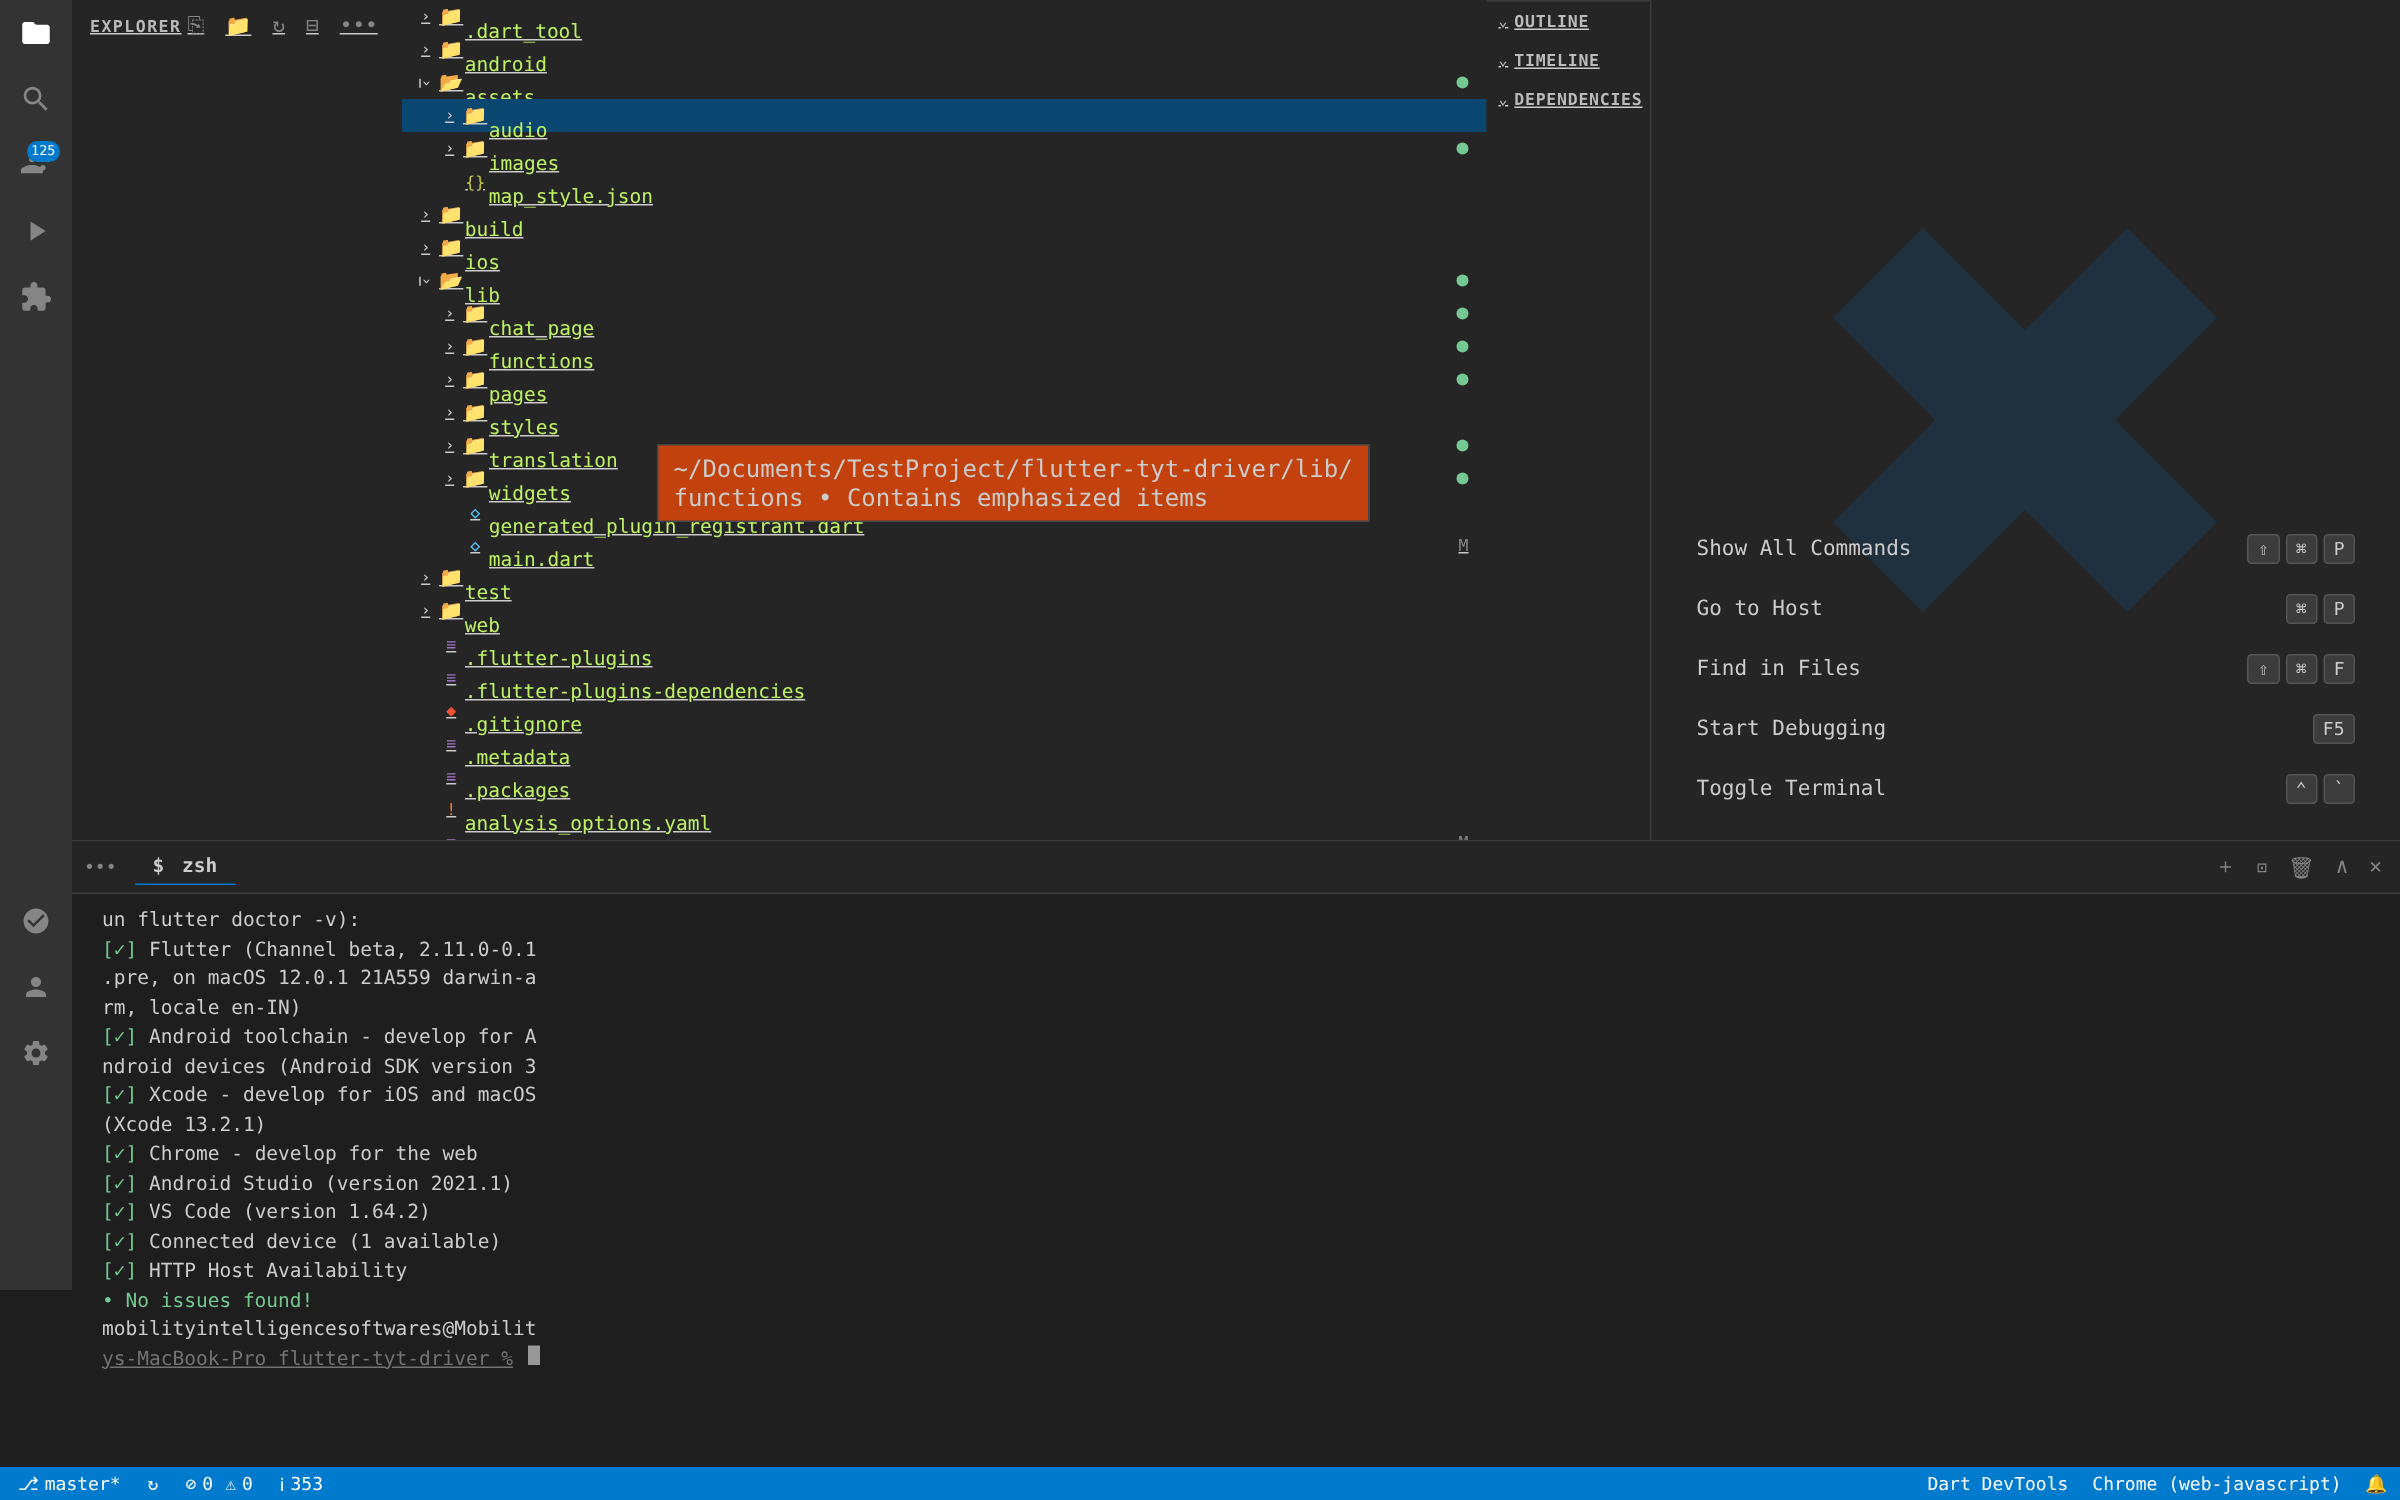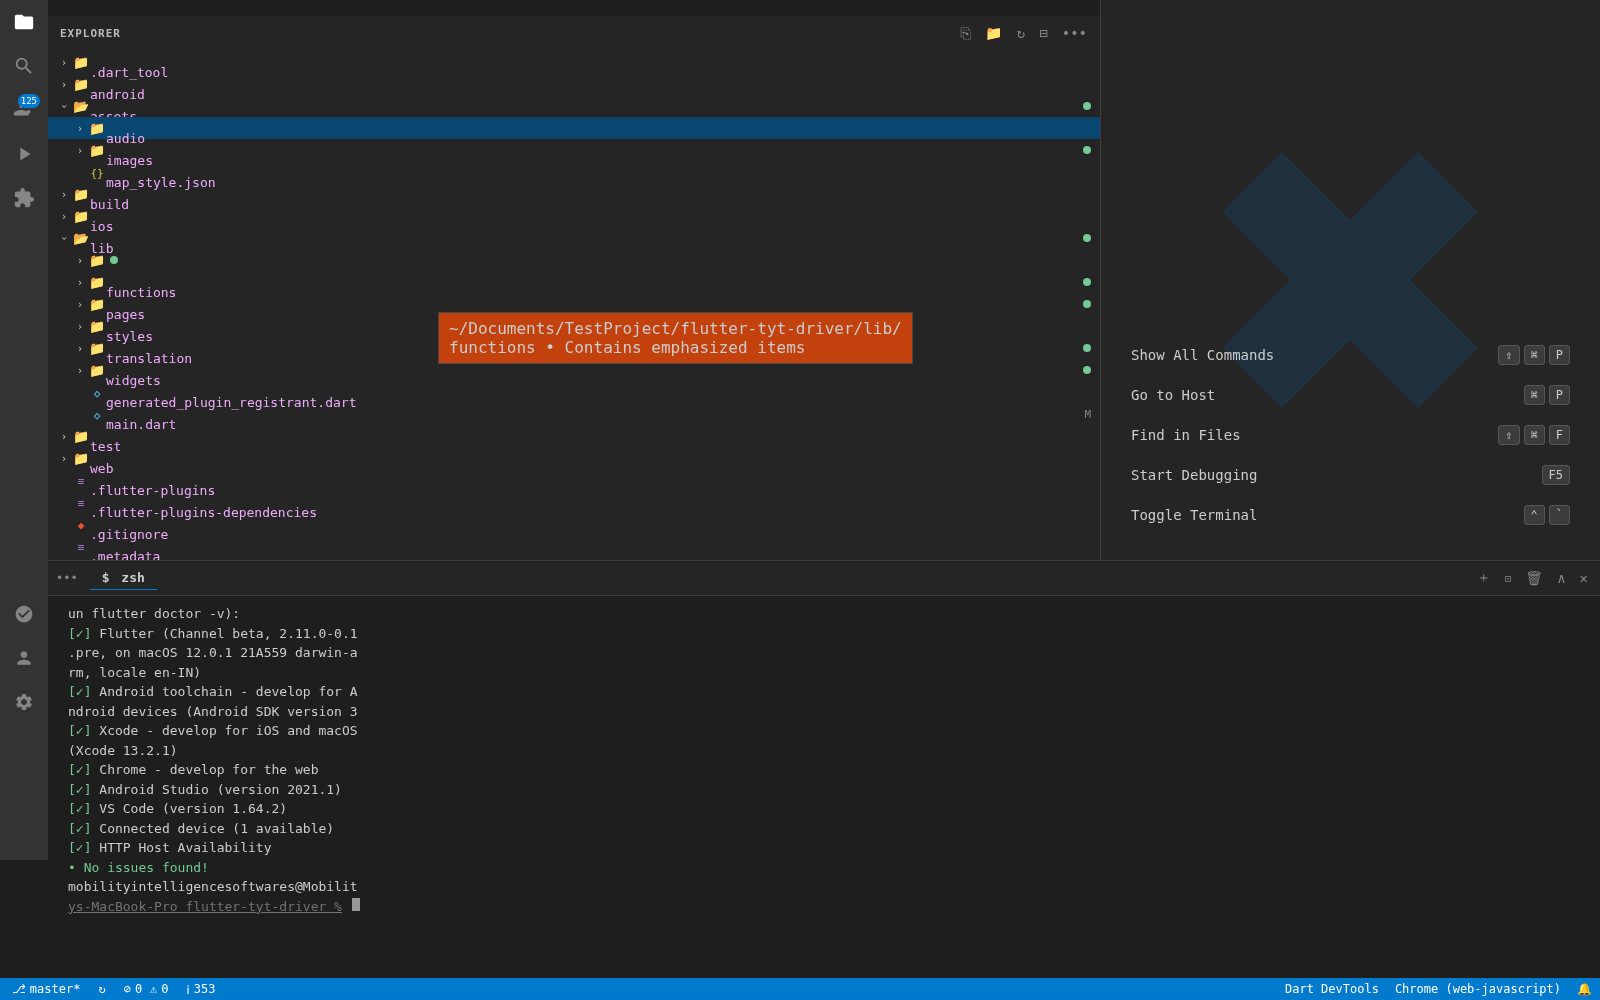--- a/index.html
+++ b/index.html
@@ -66,27 +66,28 @@
       display: flex;
       flex-direction: column;
       align-items: center;
       gap: 8px;
     }
 
     
     .sidebar {
       position: absolute;
       left: 48px;
-      top: 16px;
+      top: 0;
       width: 1055px;
       height: 860px;
       background: #252526;
       display: flex;
-      flex-direction: column;
+      flex-direction: row;
       overflow: hidden;
+      text-decoration: underline;
     }
 
     .sidebar-header {
       display: flex;
       align-items: center;
       justify-content: space-between;
       padding: 8px 12px;
       height: 35px;
       flex-shrink: 0;
     }
@@ -142,21 +143,21 @@
     .tree-item-icon {
       width: 18px;
       flex-shrink: 0;
       font-size: 13px;
       text-align: center;
     }
     .tree-item-label {
       flex: 1;
       overflow: hidden;
       text-overflow: ellipsis;
-      color: #f0abfc;
+      color: #bef264;
       margin-top: 20px;
     }
     .tree-item-badge {
       width: 8px;
       height: 8px;
       border-radius: 50%;
       flex-shrink: 0;
       margin-left: 4px;
     }
     .badge-green { background: #73c991; }
@@ -202,21 +203,21 @@
       justify-content: center;
       overflow: hidden;
     }
     .shortcuts-watermark svg {
       opacity: 0.15;
       width: 280px;
       height: 280px;
     }
     .shortcuts-list {
       position: absolute;
-      bottom: 15px;
+      bottom: 4px;
       left: 0;
       right: 0;
       padding: 20px 30px;
     }
     .shortcut-row {
       display: flex;
       align-items: center;
       justify-content: space-between;
       margin-bottom: 20px;
     }
@@ -467,20 +468,21 @@
     <span class="tree-item-arrow" style="transform:rotate(90deg);display:inline-block;">›</span>
     <span class="tree-item-icon" style="color:#e8ab53;">📂</span>
     <span class="tree-item-label">lib</span>
     <span class="tree-item-badge badge-green"></span>
 
   </div>
       <div class="tree-item">
     <span class="tree-item-indent" style="width:24px;"></span>
     <span class="tree-item-arrow">›</span>
     <span class="tree-item-icon" style="color:#e8ab53;">📁</span>
+    <span class="tree-item-label">chat_page</span>
     <span class="tree-item-badge badge-green"></span>
 
   </div>
       <div class="tree-item">
     <span class="tree-item-indent" style="width:24px;"></span>
     <span class="tree-item-arrow">›</span>
     <span class="tree-item-icon" style="color:#e8ab53;">📁</span>
     <span class="tree-item-label">functions</span>
     <span class="tree-item-badge badge-green"></span>
 

